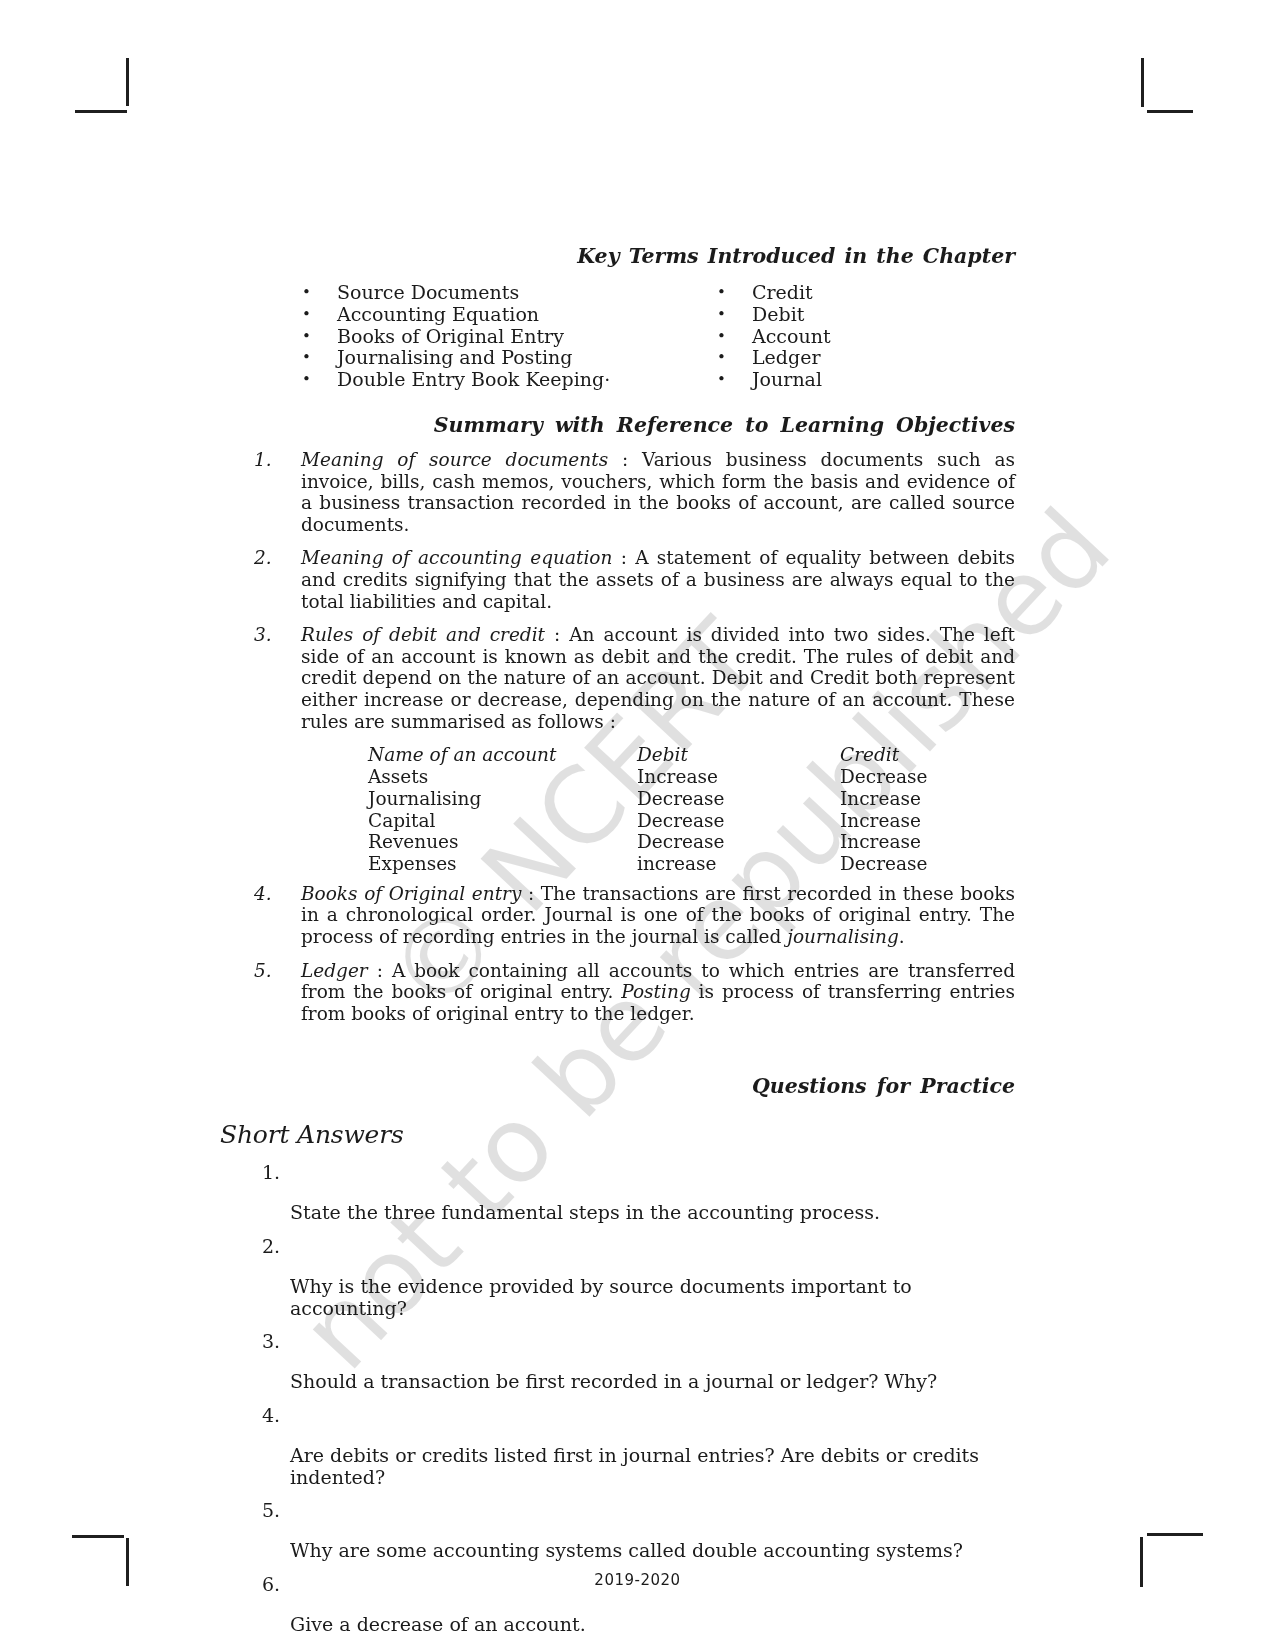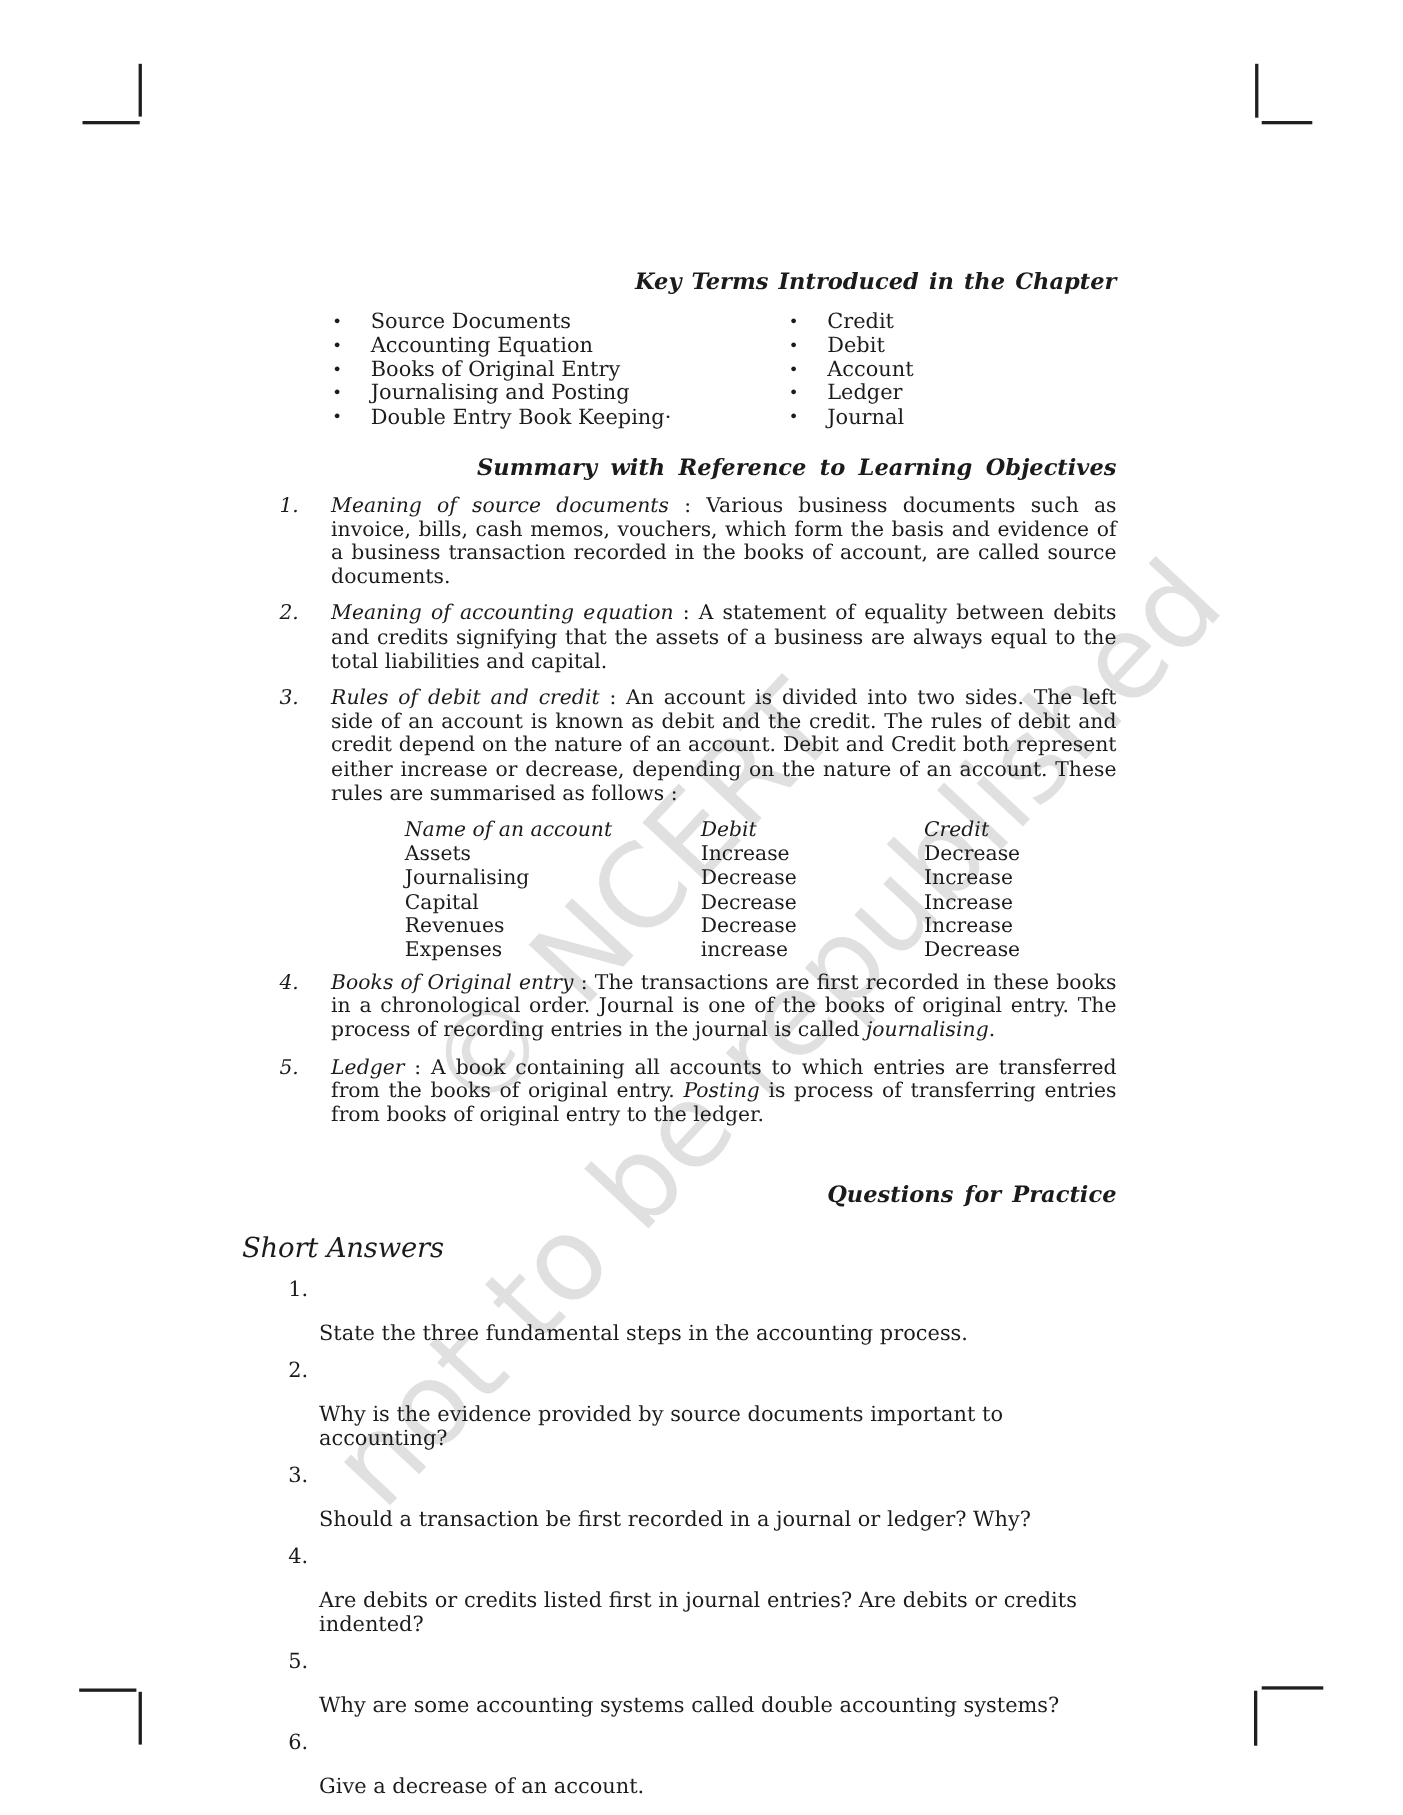--- a/index.html
+++ b/index.html
@@ -205,14 +205,15 @@
           <span class="qtext">Why are some accounting systems called double accounting systems?</span>
         </div>
         <div class="qitem">
           <span class="qnum">6.</span>
           <span class="qtext">Give a decrease of an account.</span>
         </div>
       </div>
 
   </div>
 
+  <div class="footer">2019-2020</div>
 
 </div>
 
 </body></html>

